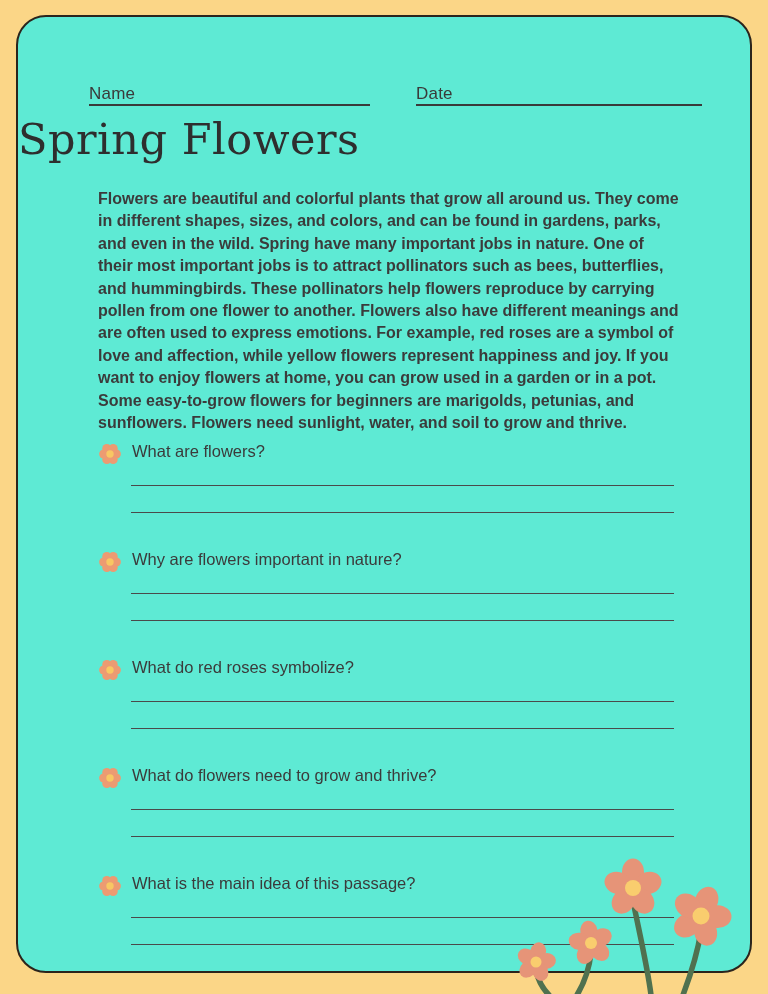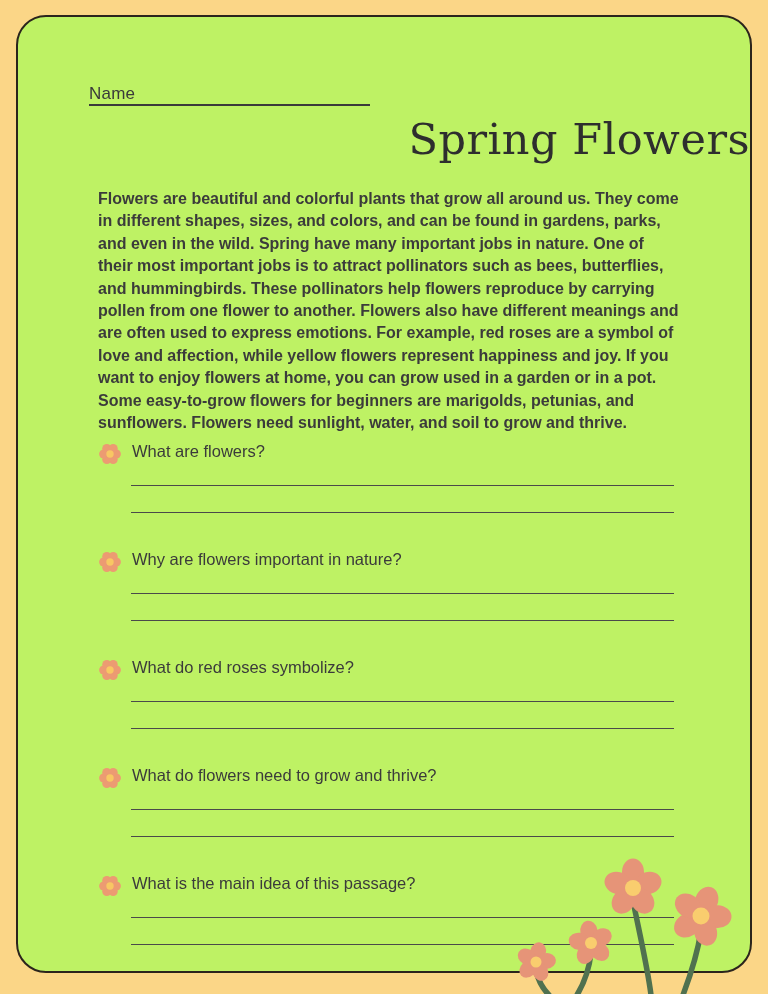--- a/index.html
+++ b/index.html
@@ -3,31 +3,31 @@
 <meta charset="utf-8">
 <style>
   html,body{margin:0;padding:0;}
   .page{
     position:relative;width:768px;height:994px;
     background:#FBD687;overflow:hidden;
     font-family:"Liberation Sans",sans-serif;
   }
   .card{
     position:absolute;left:16px;top:15px;right:16px;bottom:21px;
-    background:#bef264;border:2px solid #2B241C;border-radius:30px;
+    background:#5eead4;border:2px solid #2B241C;border-radius:30px;
   }
   .field{
     position:absolute;display:flex;align-items:flex-end;
     border-bottom:2px solid #3A3A3A;height:27px;
     font-size:17px;color:#3A3A3A;letter-spacing:.2px;
   }
   .field-name{left:71px;top:60px;width:281px;}
   .field-date{left:398px;top:60px;width:286px;}
   .title{
-    position:absolute;top:97px;left:0;width:100%;text-align:right;
+    position:absolute;top:97px;left:0;width:100%;text-align:left;
     font-family:"DejaVu Serif",serif;font-weight:400;
     font-size:43px;color:#2E2E2E;letter-spacing:.5px;
   }
   .paragraph{
     position:absolute;left:80px;top:171px;width:596px;
     font-size:16px;line-height:22.4px;color:#3B3B3B;font-weight:bold;
   }
   .p-line{white-space:nowrap;}
   .questions{position:absolute;left:80px;top:425px;width:576px;color:#3B3B3B;}
   .question + .question{margin-top:37px;}
@@ -39,20 +39,23 @@
   .corner-flowers{position:absolute;left:505px;top:845px;width:263px;height:149px;}
 </style>
 </head>
 <body>
 
 <div class="page">
   <div class="card">
 
     <div class="field field-name">
       <span>Name</span>
+    </div>
+    <div class="field field-date">
+      <span>Date</span>
     </div>
 
     <div class="title">Spring Flowers</div>
 
     <div class="paragraph">
       <div class="p-line">Flowers are beautiful and colorful plants that grow all around us. They come</div>
       <div class="p-line">in different shapes, sizes, and colors, and can be found in gardens, parks,</div>
       <div class="p-line">and even in the wild. Spring have many important jobs in nature. One of</div>
       <div class="p-line">their most important jobs is to attract pollinators such as bees, butterflies,</div>
       <div class="p-line">and hummingbirds. These pollinators help flowers reproduce by carrying</div>

